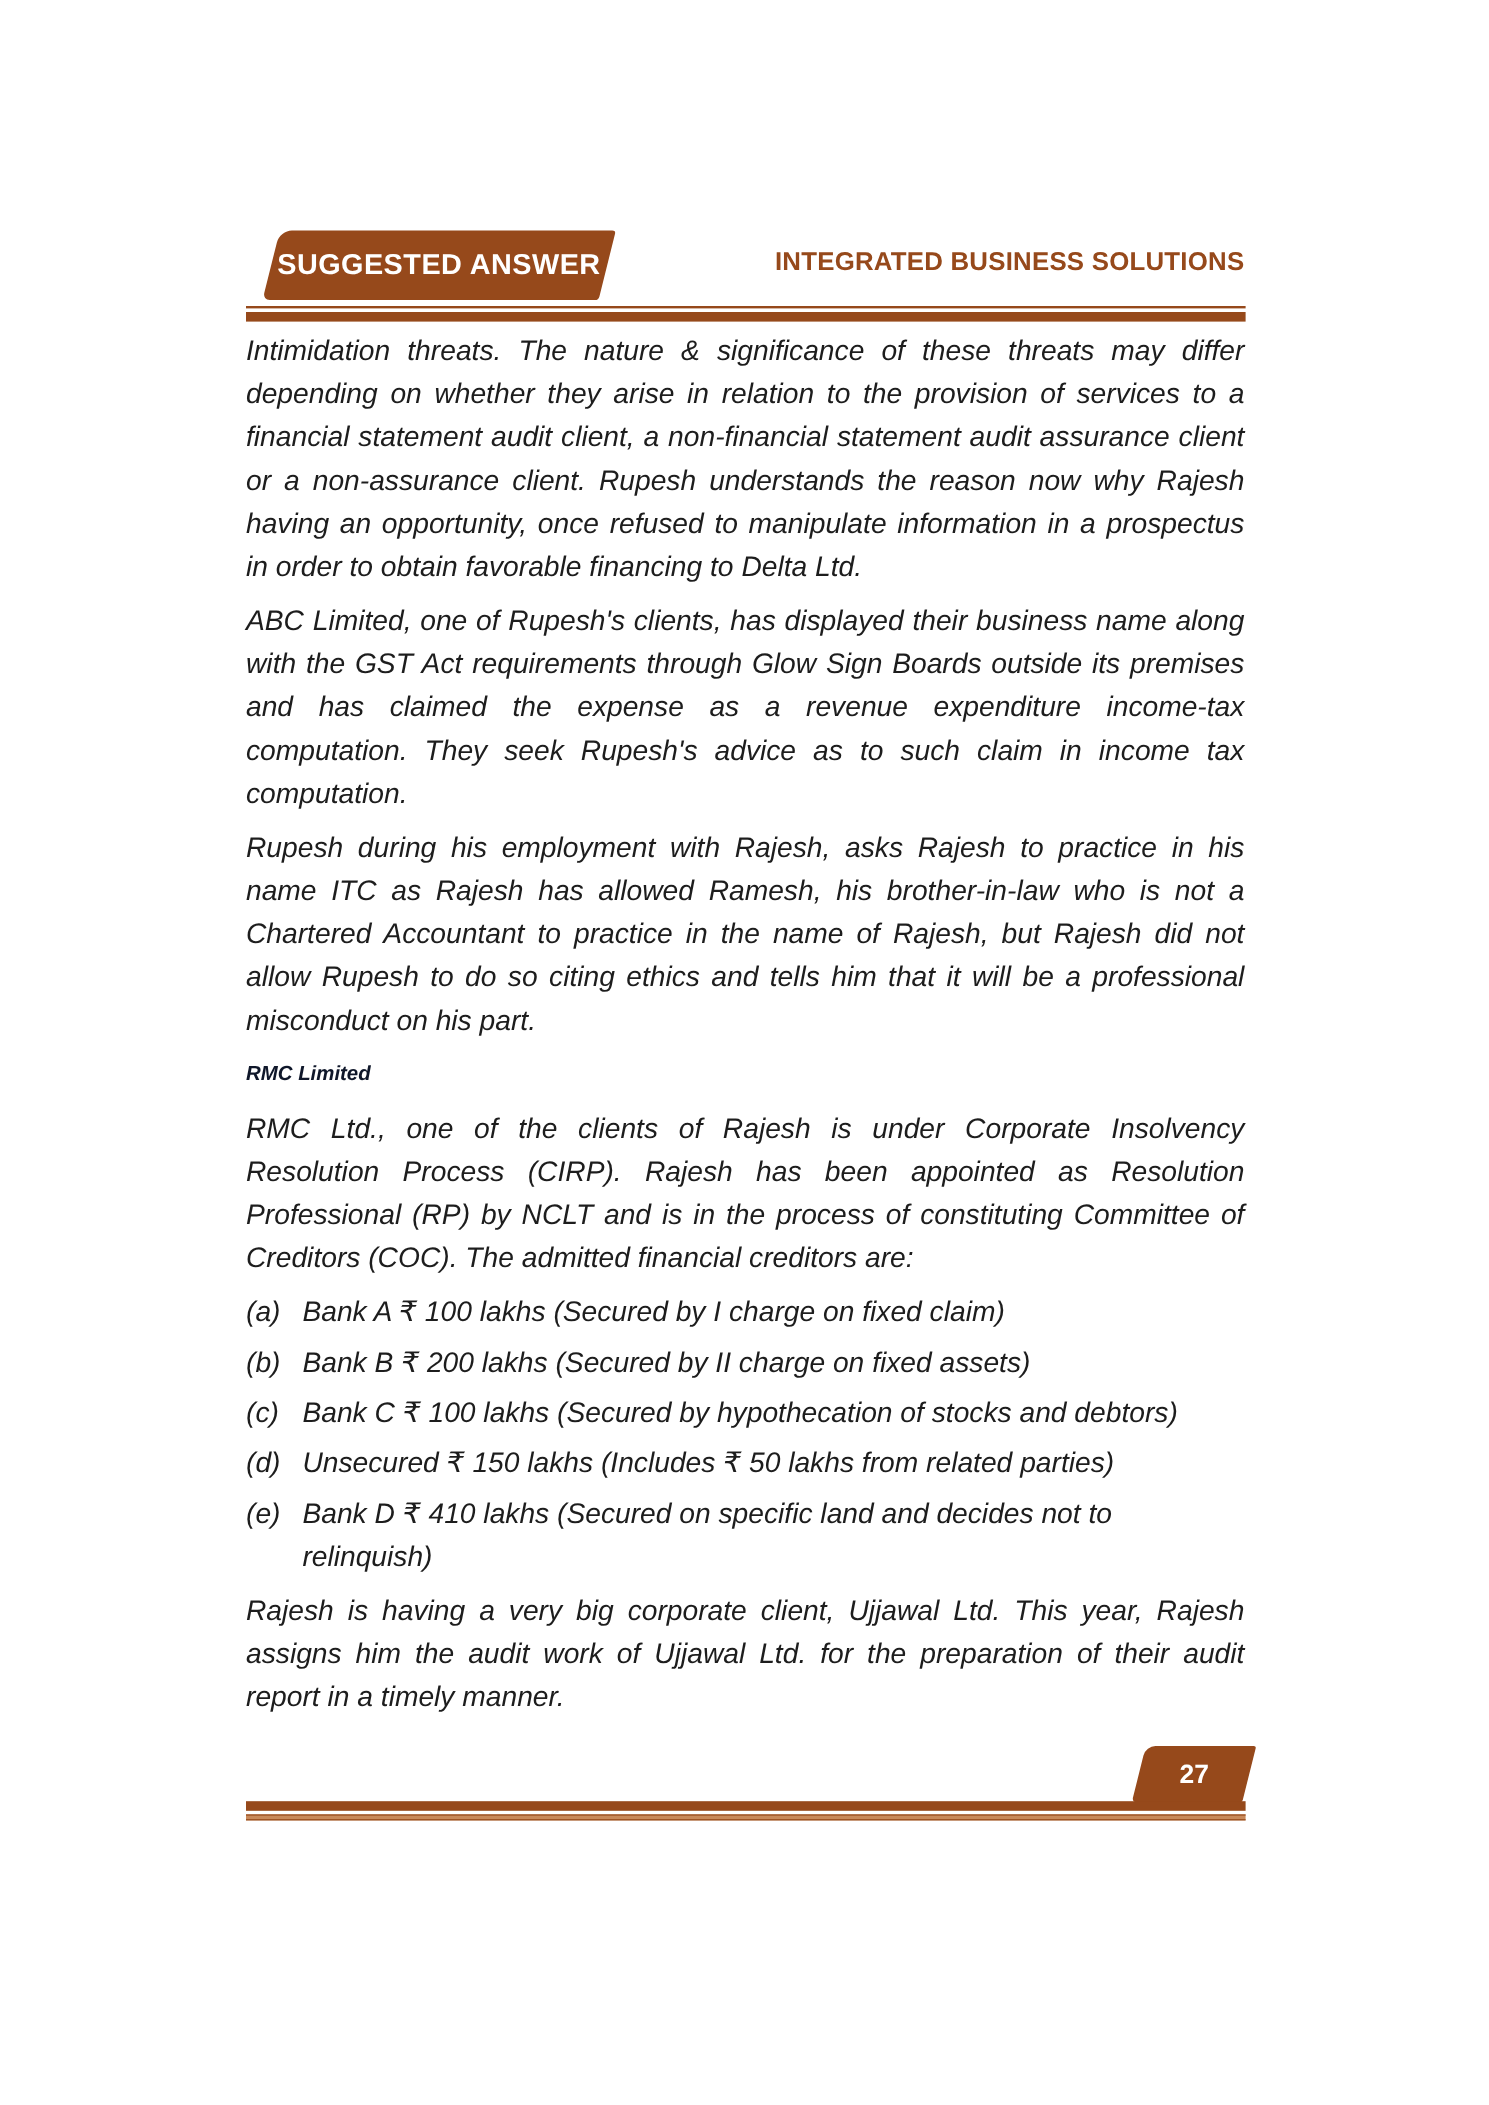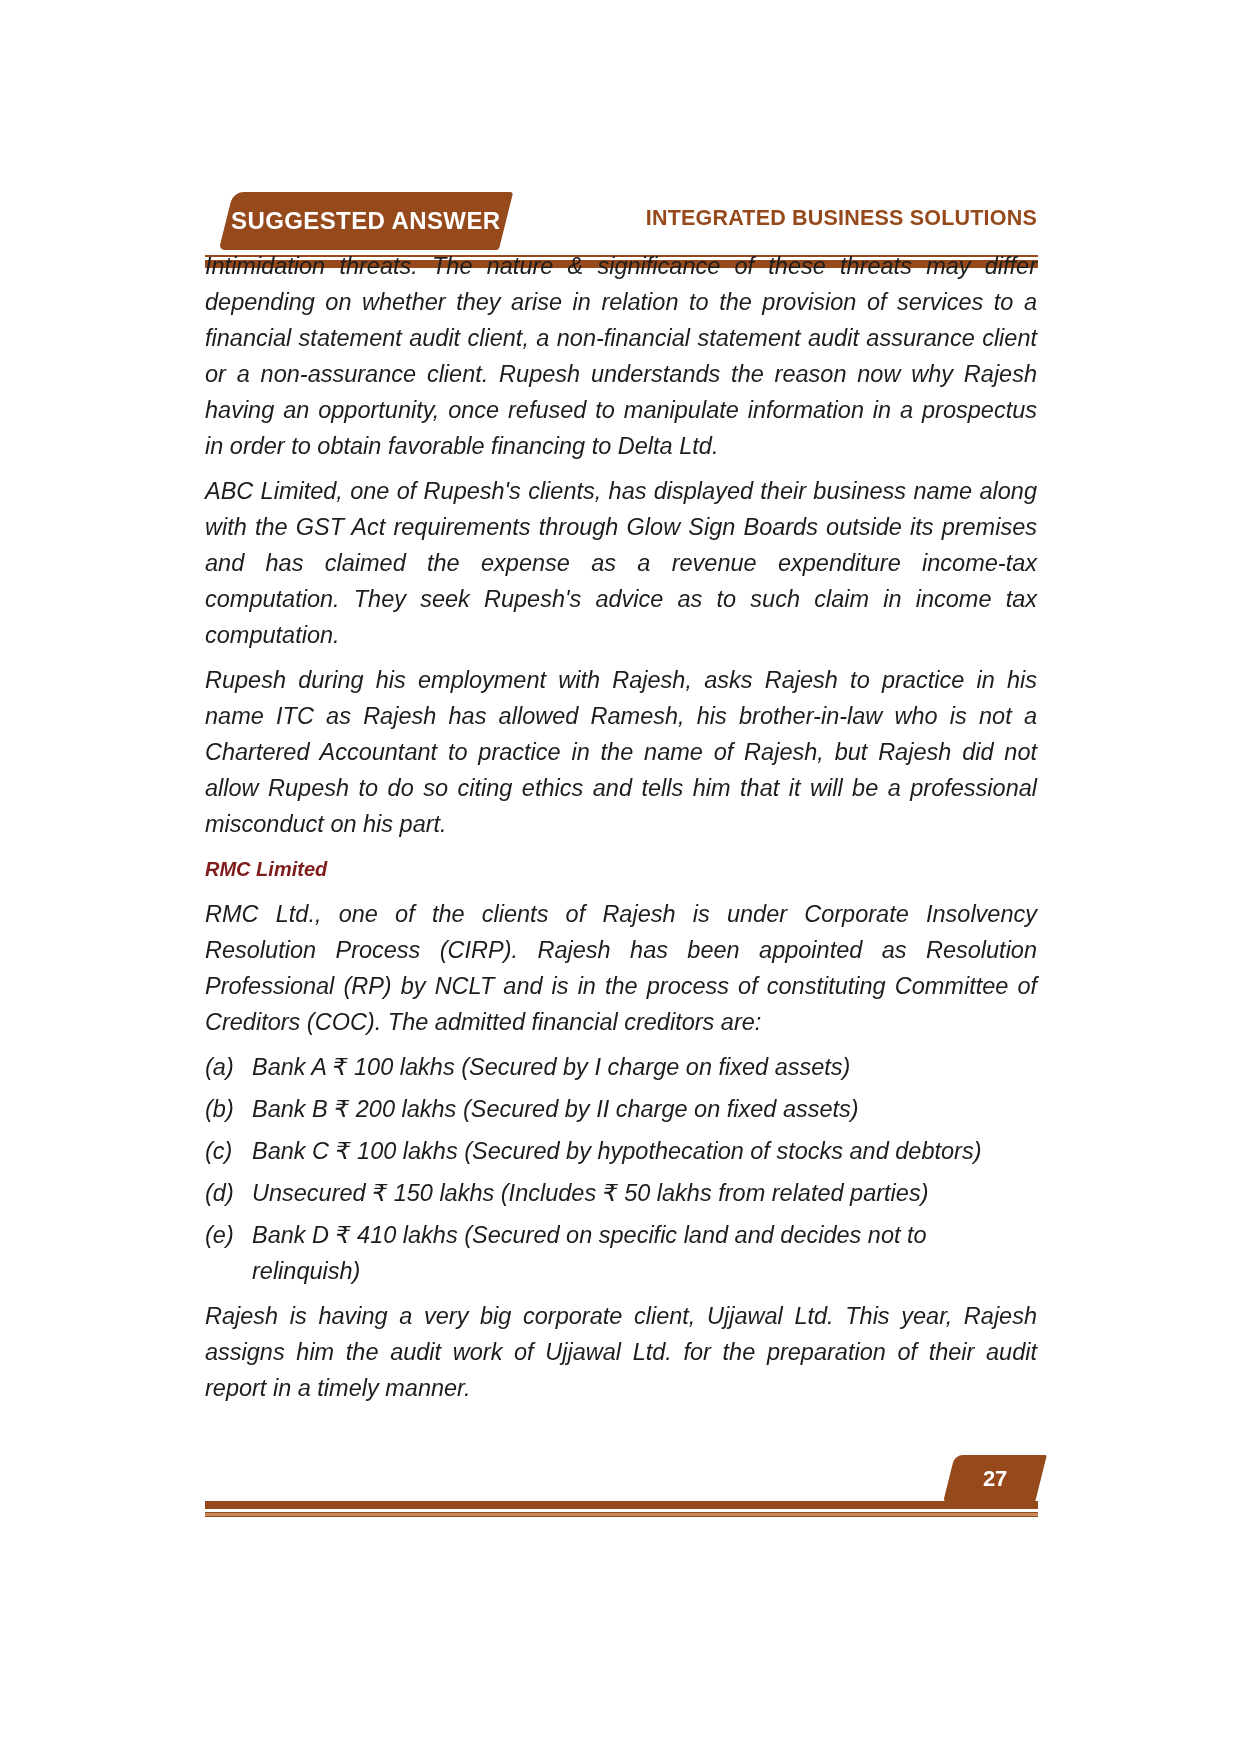--- a/index.html
+++ b/index.html
@@ -41,31 +41,31 @@
     position: absolute; left: 205px; width: 833px; top: 255px; height: 2px;
     background: var(--brand, #96491B);
   }
   .header-rule-thick {
     position: absolute; left: 205px; width: 833px; top: 260px; height: 8px;
     background: var(--brand, #96491B);
   }
 
   
   .content {
-    position: absolute; left: 205px; top: 248px; width: 832px;
+    position: absolute; left: 205px; top: 274px; width: 832px;
     font-style: italic;
     font-size: 23.5px; line-height: 36px;
     color: #1d1d1d;
     text-align: justify;
   }
   .content p { margin: 0 0 9px 0; }
   .content h3 {
-    font-size: 20px; line-height: 36px;
+    font-size: 17px; line-height: 36px;
     font-weight: 700; font-style: italic;
-    color: #7f1d1d;
+    color: #0f172a;
     margin: 3px 0 9px 0;
   }
   .creditor-list { margin: 2px 0 9px 0; }
   .creditor {
     display: flex; margin: 0 0 6px 0; text-align: left;
   }
   .creditor .marker { width: 47px; flex: none; }
   .creditor .text { flex: 1; }
 
   
@@ -110,21 +110,21 @@
     <p>Intimidation threats. The nature &amp; significance of these threats may differ depending on whether they arise in relation to the provision of services to a financial statement audit client, a non-financial statement audit assurance client or a non-assurance client. Rupesh understands the reason now why Rajesh having an opportunity, once refused to manipulate information in a prospectus in order to obtain favorable financing to Delta Ltd.</p>
     <p>ABC Limited, one of Rupesh's clients, has displayed their business name along with the GST Act requirements through Glow Sign Boards outside its premises and has claimed the expense as a revenue expenditure income-tax computation. They seek Rupesh's advice as to such claim in income tax computation.</p>
     <p>Rupesh during his employment with Rajesh, asks Rajesh to practice in his name ITC as Rajesh has allowed Ramesh, his brother-in-law who is not a Chartered Accountant to practice in the name of Rajesh, but Rajesh did not allow Rupesh to do so citing ethics and tells him that it will be a professional misconduct on his part.</p>
 
     <h3>RMC Limited</h3>
     <p>RMC Ltd., one of the clients of Rajesh is under Corporate Insolvency Resolution Process (CIRP). Rajesh has been appointed as Resolution Professional (RP) by NCLT and is in the process of constituting Committee of Creditors (COC). The admitted financial creditors are:</p>
 
     <div class="creditor-list">
       <div class="creditor">
         <span class="marker">(a)</span>
-        <span class="text">Bank A ₹ 100 lakhs (Secured by I charge on fixed assets)</span>
+        <span class="text">Bank A ₹ 100 lakhs (Secured by I charge on fixed claim)</span>
       </div>
       <div class="creditor">
         <span class="marker">(b)</span>
         <span class="text">Bank B ₹ 200 lakhs (Secured by II charge on fixed assets)</span>
       </div>
       <div class="creditor">
         <span class="marker">(c)</span>
         <span class="text">Bank C ₹ 100 lakhs (Secured by hypothecation of stocks and debtors)</span>
       </div>
       <div class="creditor">

